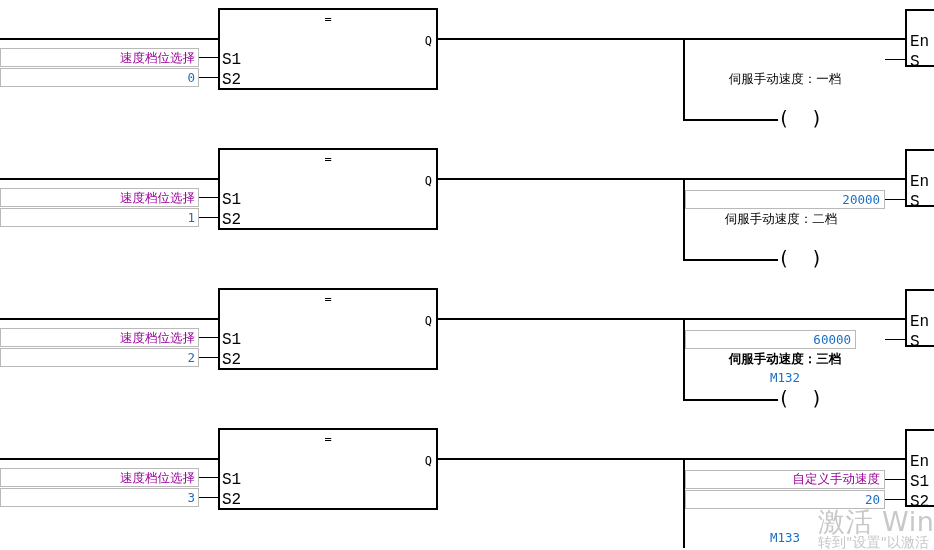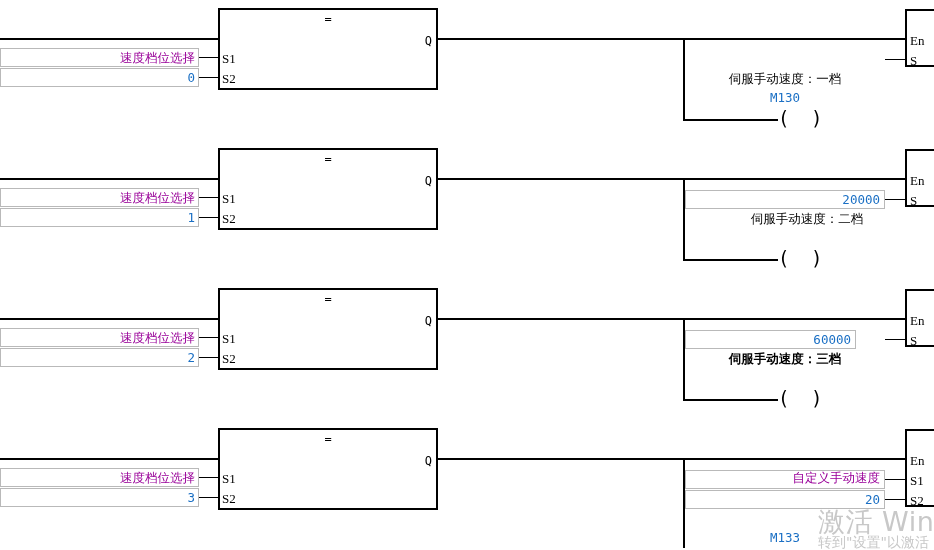--- a/index.html
+++ b/index.html
@@ -86,22 +86,22 @@
   }
   .fb-q {
     position: absolute;
     right: 4px;
     font-family: "DejaVu Sans Mono", monospace;
     font-size: 12px;
     color: #000;
   }
   .pin {
     position: absolute;
-    font-family: Liberation Serif, serif;
-    font-size: 13px;
+    font-family: Liberation Mono, monospace;
+    font-size: 16px;
     color: #000;
     white-space: nowrap;
   }
 
   
   .rb {
     position: absolute;
     box-sizing: border-box;
     border: 2px solid #000;
     border-right: none;
@@ -122,21 +122,21 @@
     white-space: nowrap;
     overflow: hidden;
   }
   .rval.num {
     color: #1a6fc4;
     font-family: "DejaVu Sans Mono", monospace;
     font-size: 12.5px;
   }
   .rval.sym {
     color: #990099;
-    font-family: Liberation Mono, monospace;
+    font-family: Liberation Serif, serif;
     font-size: 12.5px;
   }
 
   
   .comment {
     position: absolute;
     font-family: "DejaVu Sans", sans-serif;
     font-size: 12.5px;
     color: #000;
     white-space: nowrap;
@@ -202,21 +202,20 @@
     <div class="wire-v" style="left:683px; top:38px; height:82px;"></div>
     <div class="wire-h" style="left:683px; top:119px; width:95px;"></div>
 
     <div class="wire-h thin" style="left:885px; top:59px; width:20px;"></div>
     <div class="rb" style="left:905px; top:9px; width:31px; height:58px;">
       <div class="pin" style="left:3px; top:22px;">En</div>
       <div class="pin" style="left:3px; top:42px;">S</div>
     </div>
 
     <div class="comment" style="left:693px; top:71px; width:184px;">伺服手动速度：一档</div>
-    <div class="coil-label" style="left:693px; top:90px; width:184px;">M130</div>
     <div class="coil" style="left:778px; top:109px;">( )</div>
   </div>
 
   <div class="rung" style="top:140px">
     <div class="wire-h" style="left:0px; top:38px; width:218px;"></div>
     <div class="operand sym" style="left:0px; top:48px; width:199px;">速度档位选择</div>
     <div class="operand num" style="left:0px; top:68px; width:199px;">1</div>
     <div class="wire-h thin" style="left:199px; top:57px; width:20px;"></div>
     <div class="wire-h thin" style="left:199px; top:77px; width:20px;"></div>
     <div class="fb" style="left:218px; top:8px; width:220px; height:82px;">
@@ -227,21 +226,21 @@
     </div>
     <div class="wire-h" style="left:438px; top:38px; width:467px;"></div>
     <div class="wire-v" style="left:683px; top:38px; height:82px;"></div>
     <div class="wire-h" style="left:683px; top:119px; width:95px;"></div>
     <div class="rval num" style="left:685px; top:50px; width:200px;">20000</div>
     <div class="wire-h thin" style="left:885px; top:59px; width:20px;"></div>
     <div class="rb" style="left:905px; top:9px; width:31px; height:58px;">
       <div class="pin" style="left:3px; top:22px;">En</div>
       <div class="pin" style="left:3px; top:42px;">S</div>
     </div>
-    <div class="comment" style="left:715px; top:71px; width:184px;">伺服手动速度：二档</div>
+    <div class="comment" style="left:689px; top:71px; width:184px;">伺服手动速度：二档</div>
     <div class="coil" style="left:778px; top:109px;">( )</div>
   </div>
 
   <div class="rung" style="top:280px">
     <div class="wire-h" style="left:0px; top:38px; width:218px;"></div>
     <div class="operand sym" style="left:0px; top:48px; width:199px;">速度档位选择</div>
     <div class="operand num" style="left:0px; top:68px; width:199px;">2</div>
     <div class="wire-h thin" style="left:199px; top:57px; width:20px;"></div>
     <div class="wire-h thin" style="left:199px; top:77px; width:20px;"></div>
     <div class="fb" style="left:218px; top:8px; width:220px; height:82px;">
@@ -253,20 +252,21 @@
     <div class="wire-h" style="left:438px; top:38px; width:467px;"></div>
     <div class="wire-v" style="left:683px; top:38px; height:82px;"></div>
     <div class="wire-h" style="left:683px; top:119px; width:95px;"></div>
     <div class="rval num" style="left:685px; top:50px; width:171px;">60000</div>
     <div class="wire-h thin" style="left:885px; top:59px; width:20px;"></div>
     <div class="rb" style="left:905px; top:9px; width:31px; height:58px;">
       <div class="pin" style="left:3px; top:22px;">En</div>
       <div class="pin" style="left:3px; top:42px;">S</div>
     </div>
     <div class="comment" style="left:693px; top:71px; width:184px;font-weight:bold;">伺服手动速度：三档</div>
+    <div class="coil-label" style="left:693px; top:90px; width:184px;">M132</div>
     <div class="coil" style="left:778px; top:109px;">( )</div>
   </div>
 
   <div class="rung" style="top:420px">
     <div class="wire-h" style="left:0px; top:38px; width:218px;"></div>
     <div class="operand sym" style="left:0px; top:48px; width:199px;">速度档位选择</div>
     <div class="operand num" style="left:0px; top:68px; width:199px;">3</div>
     <div class="wire-h thin" style="left:199px; top:57px; width:20px;"></div>
     <div class="wire-h thin" style="left:199px; top:77px; width:20px;"></div>
     <div class="fb" style="left:218px; top:8px; width:220px; height:82px;">

